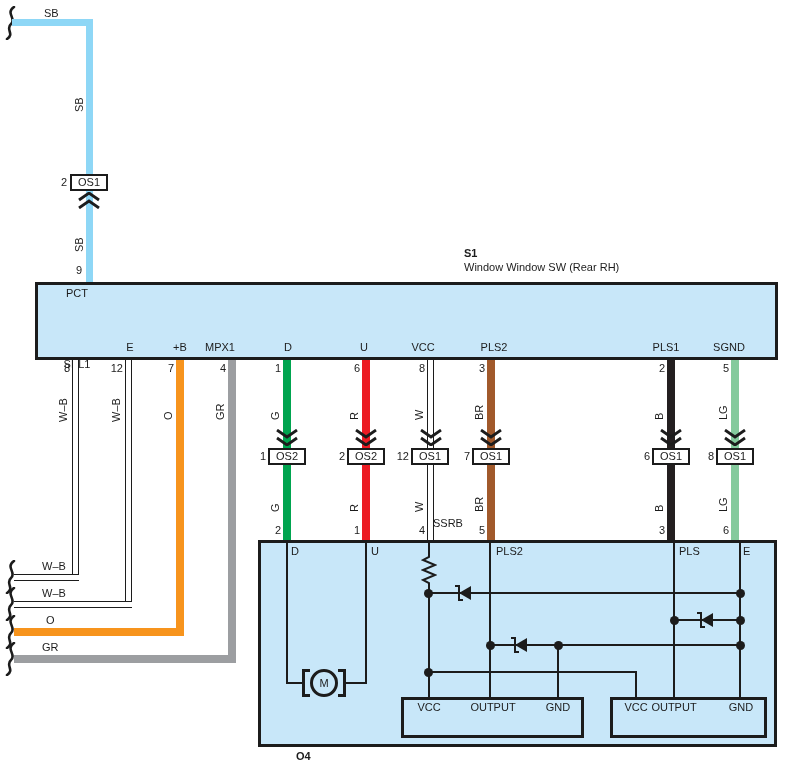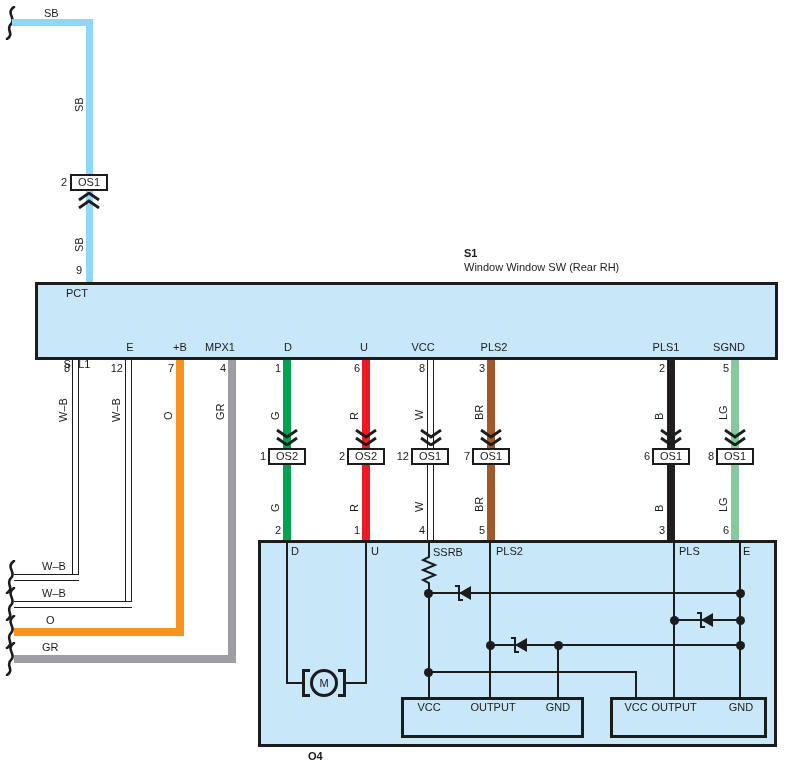--- a/index.html
+++ b/index.html
@@ -170,21 +170,21 @@
   <div class="num" style="left:340px;top:524px">1</div>
   <div class="num" style="left:405px;top:524px">4</div>
   <div class="num" style="left:465px;top:524px">5</div>
   <div class="num" style="left:645px;top:524px">3</div>
   <div class="num" style="left:709px;top:524px">6</div>
 
   <div class="bigbox" style="left:258px;top:540px;width:519px;height:207px"></div>
 
   <div class="lbl" style="left:291px;top:545px">D</div>
   <div class="lbl" style="left:371px;top:545px">U</div>
-  <div class="lbl" style="left:433px;top:546px">SSRB</div>
+  <div class="lbl" style="left:433px;top:517px">SSRB</div>
   <div class="lbl" style="left:496px;top:545px">PLS2</div>
   <div class="lbl" style="left:679px;top:545px">PLS</div>
   <div class="lbl" style="left:743px;top:545px">E</div>
 
   <div class="line" style="left:286px;top:543px;width:2px;height:141px"></div>
   <div class="line" style="left:286px;top:682px;width:18px;height:2px"></div>
   <div class="line" style="left:365px;top:543px;width:2px;height:141px"></div>
   <div class="line" style="left:346px;top:682px;width:21px;height:2px"></div>
 
   <div class="brkL" style="left:302px;top:669px"></div>
@@ -234,15 +234,15 @@
 
   <div class="bigbox" style="left:401px;top:697px;width:183px;height:41px"></div>
   <div class="pinlbl" style="left:429px;top:701px">VCC</div>
   <div class="pinlbl" style="left:493px;top:701px">OUTPUT</div>
   <div class="pinlbl" style="left:558px;top:701px">GND</div>
   <div class="bigbox" style="left:610px;top:697px;width:157px;height:41px"></div>
   <div class="pinlbl" style="left:636px;top:701px">VCC</div>
   <div class="pinlbl" style="left:674px;top:701px">OUTPUT</div>
   <div class="pinlbl" style="left:741px;top:701px">GND</div>
 
-  <div class="lbl bold" style="left:308px;top:750px">O4</div>
+  <div class="lbl bold" style="left:296px;top:750px">O4</div>
 
 </div>
 
 </body></html>

